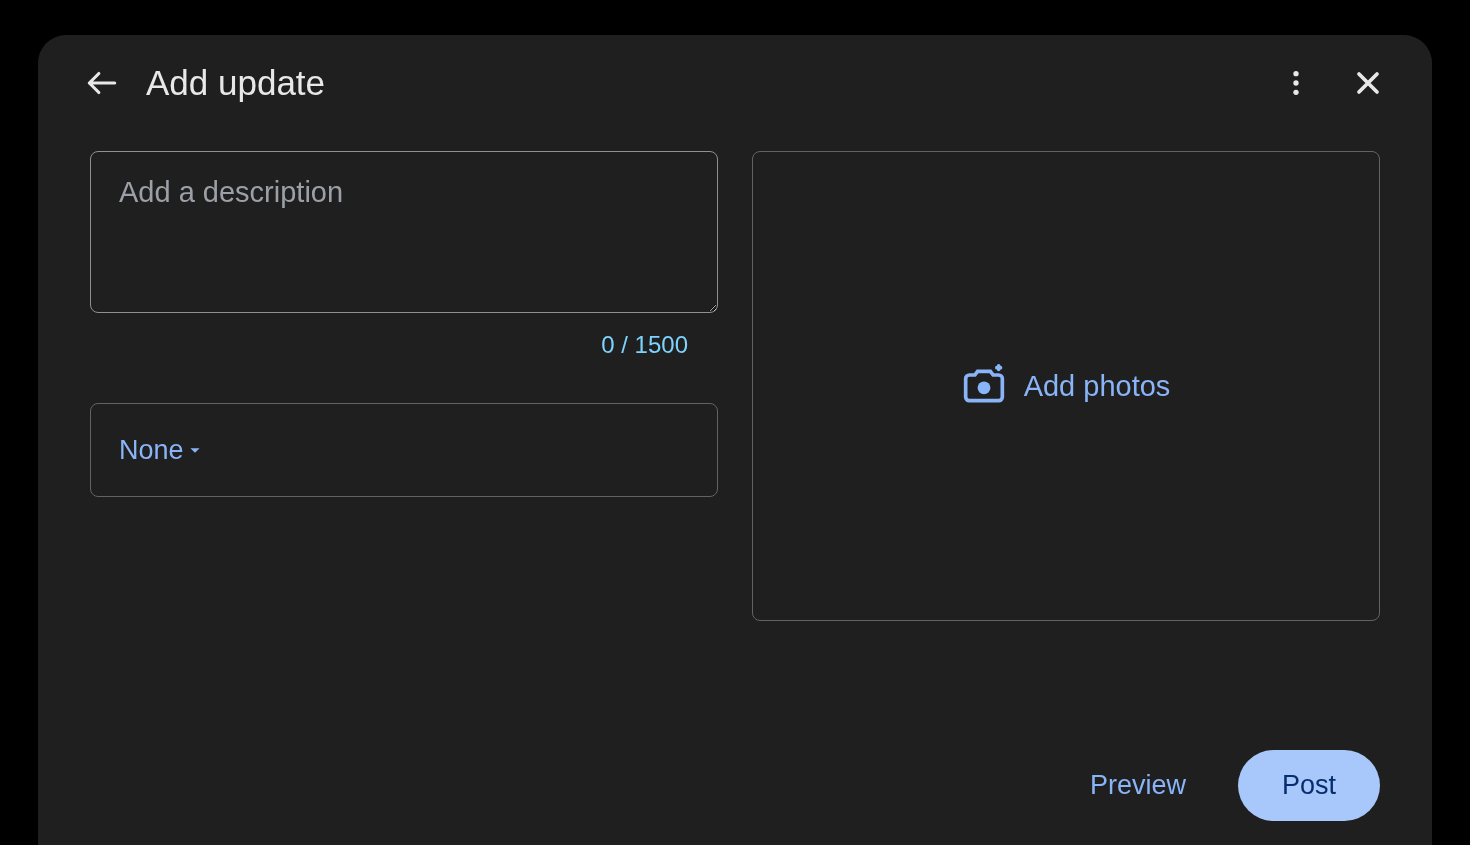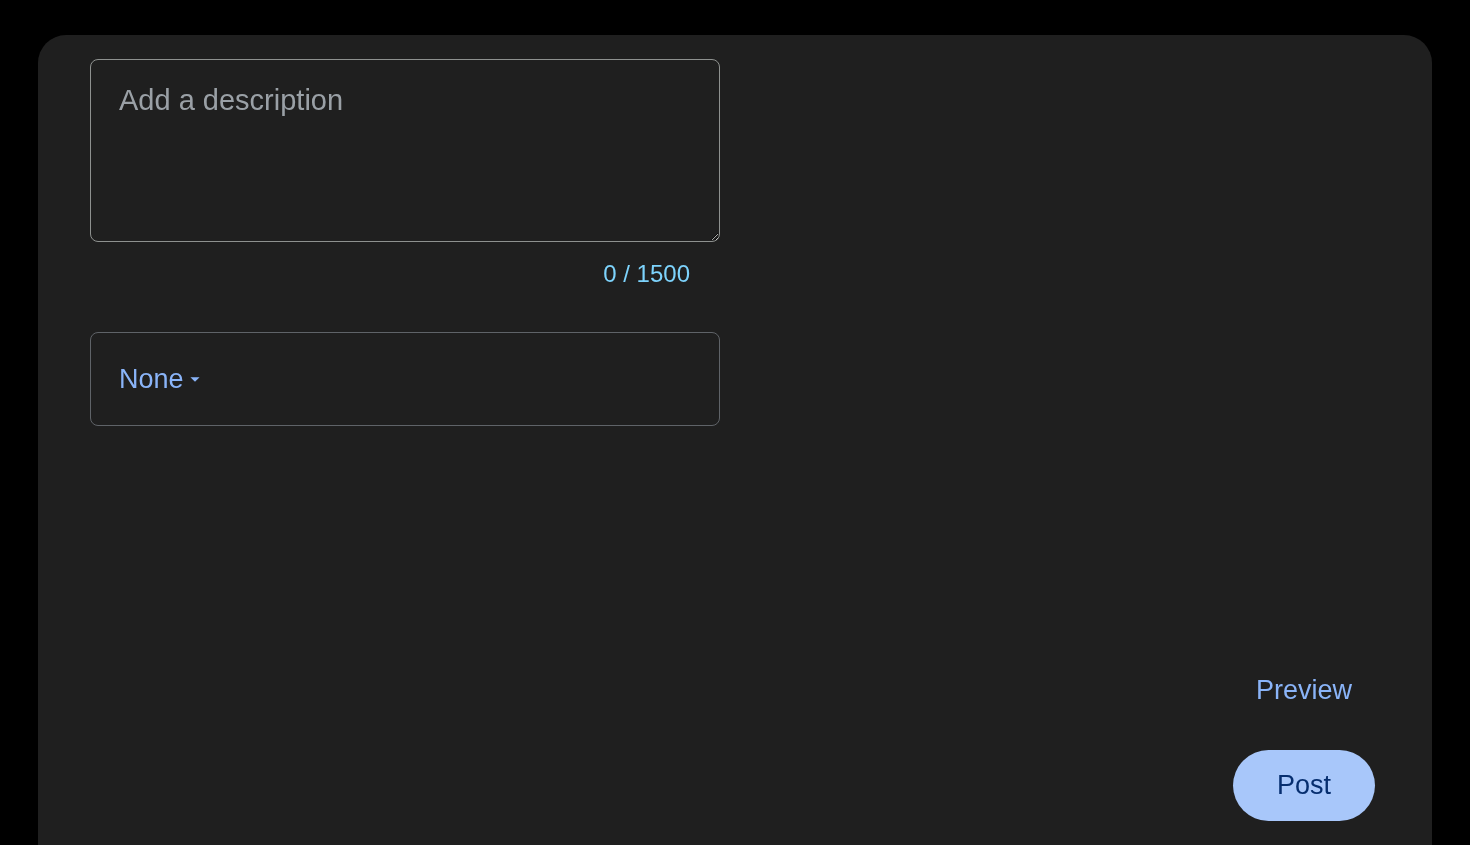--- a/index.html
+++ b/index.html
@@ -84,21 +84,21 @@
       padding: 24px 52px 0 52px;
     }
 
     .left-column {
       flex: 1;
       max-width: 630px;
     }
 
     .description-field {
       width: 100%;
-      height: 183px;
+      height: 162px;
       background: transparent;
       border: 1px solid #8e918f;
       border-radius: 8px;
       padding: 24px 28px;
       font-size: 29px;
       color: #e8e8e8;
       font-family: inherit;
       resize: both;
       outline: none;
     }
@@ -166,23 +166,22 @@
     .add-photos-label {
       font-size: 29px;
       color: #8ab4f8;
     }
 
     .modal-footer {
       position: absolute;
       bottom: 24px;
       right: 52px;
       display: flex;
-      align-items: center;
+      align-items: flex-start;
       gap: 24px;
-      flex-direction: column;
     }
 
     .preview-btn {
       background: transparent;
       border: none;
       color: #8ab4f8;
       font-size: 27px;
       font-weight: 500;
       padding: 20px 28px;
       border-radius: 30px;
@@ -202,35 +201,69 @@
       font-family: inherit;
     }
   </style>
 </head>
 <body>
 
 <div class="modal-overlay"></div>
 
 <div class="modal">
 
+  <div class="modal-header">
+    <button class="back-btn">
+      <svg width="38" height="38" viewBox="0 0 24 24" fill="none">
+        <path d="M20 12H4M4 12L10 6M4 12L10 18" stroke="#e8e8e8" stroke-width="2" stroke-linecap="round" stroke-linejoin="round"></path>
+      </svg>
+    </button>
+    <h1 class="modal-title">Add update</h1>
+    <div class="header-actions">
+      <button class="icon-btn">
+        <svg width="32" height="32" viewBox="0 0 24 24" fill="#e8e8e8">
+          <circle cx="12" cy="5" r="2"></circle>
+          <circle cx="12" cy="12" r="2"></circle>
+          <circle cx="12" cy="19" r="2"></circle>
+        </svg>
+      </button>
+      <button class="icon-btn">
+        <svg width="36" height="36" viewBox="0 0 24 24" fill="none">
+          <path d="M6 6L18 18M6 18L18 6" stroke="#e8e8e8" stroke-width="2.5" stroke-linecap="round"></path>
+        </svg>
+      </button>
+    </div>
+  </div>
 
   <div class="modal-body">
     <div class="left-column">
       <textarea class="description-field" placeholder="Add a description" style=""></textarea>
       <div class="char-counter">0 / 1500</div>
 
 
       <div class="dropdown">
         <span class="dropdown-value">None</span>
         <svg width="22" height="22" viewBox="0 0 24 24" fill="#8ab4f8">
           <path d="M7 10l5 5 5-5z"></path>
         </svg>
       </div>
     </div>
 
+    <div class="right-column">
+      <div class="photo-area">
+        <div class="photo-area-inner">
+          <svg width="44" height="44" viewBox="0 0 24 24" fill="none">
+            <path d="M20 6h-3l-1.5-2h-7L7 6H4c-1.1 0-2 .9-2 2v10c0 1.1.9 2 2 2h16c1.1 0 2-.9 2-2V8c0-1.1-.9-2-2-2z" stroke="#8ab4f8" stroke-width="2" fill="none"></path>
+            <circle cx="12" cy="13" r="3.5" fill="#8ab4f8"></circle>
+            <path d="M19 2h2M20 1v2" stroke="#8ab4f8" stroke-width="2" stroke-linecap="round"></path>
+          </svg>
+          <span class="add-photos-label">Add photos</span>
+        </div>
+      </div>
+    </div>
   </div>
 
   <div class="modal-footer">
     <button class="preview-btn">Preview</button>
     <button class="post-btn">Post</button>
   </div>
 
 </div>
 
 </body></html>

